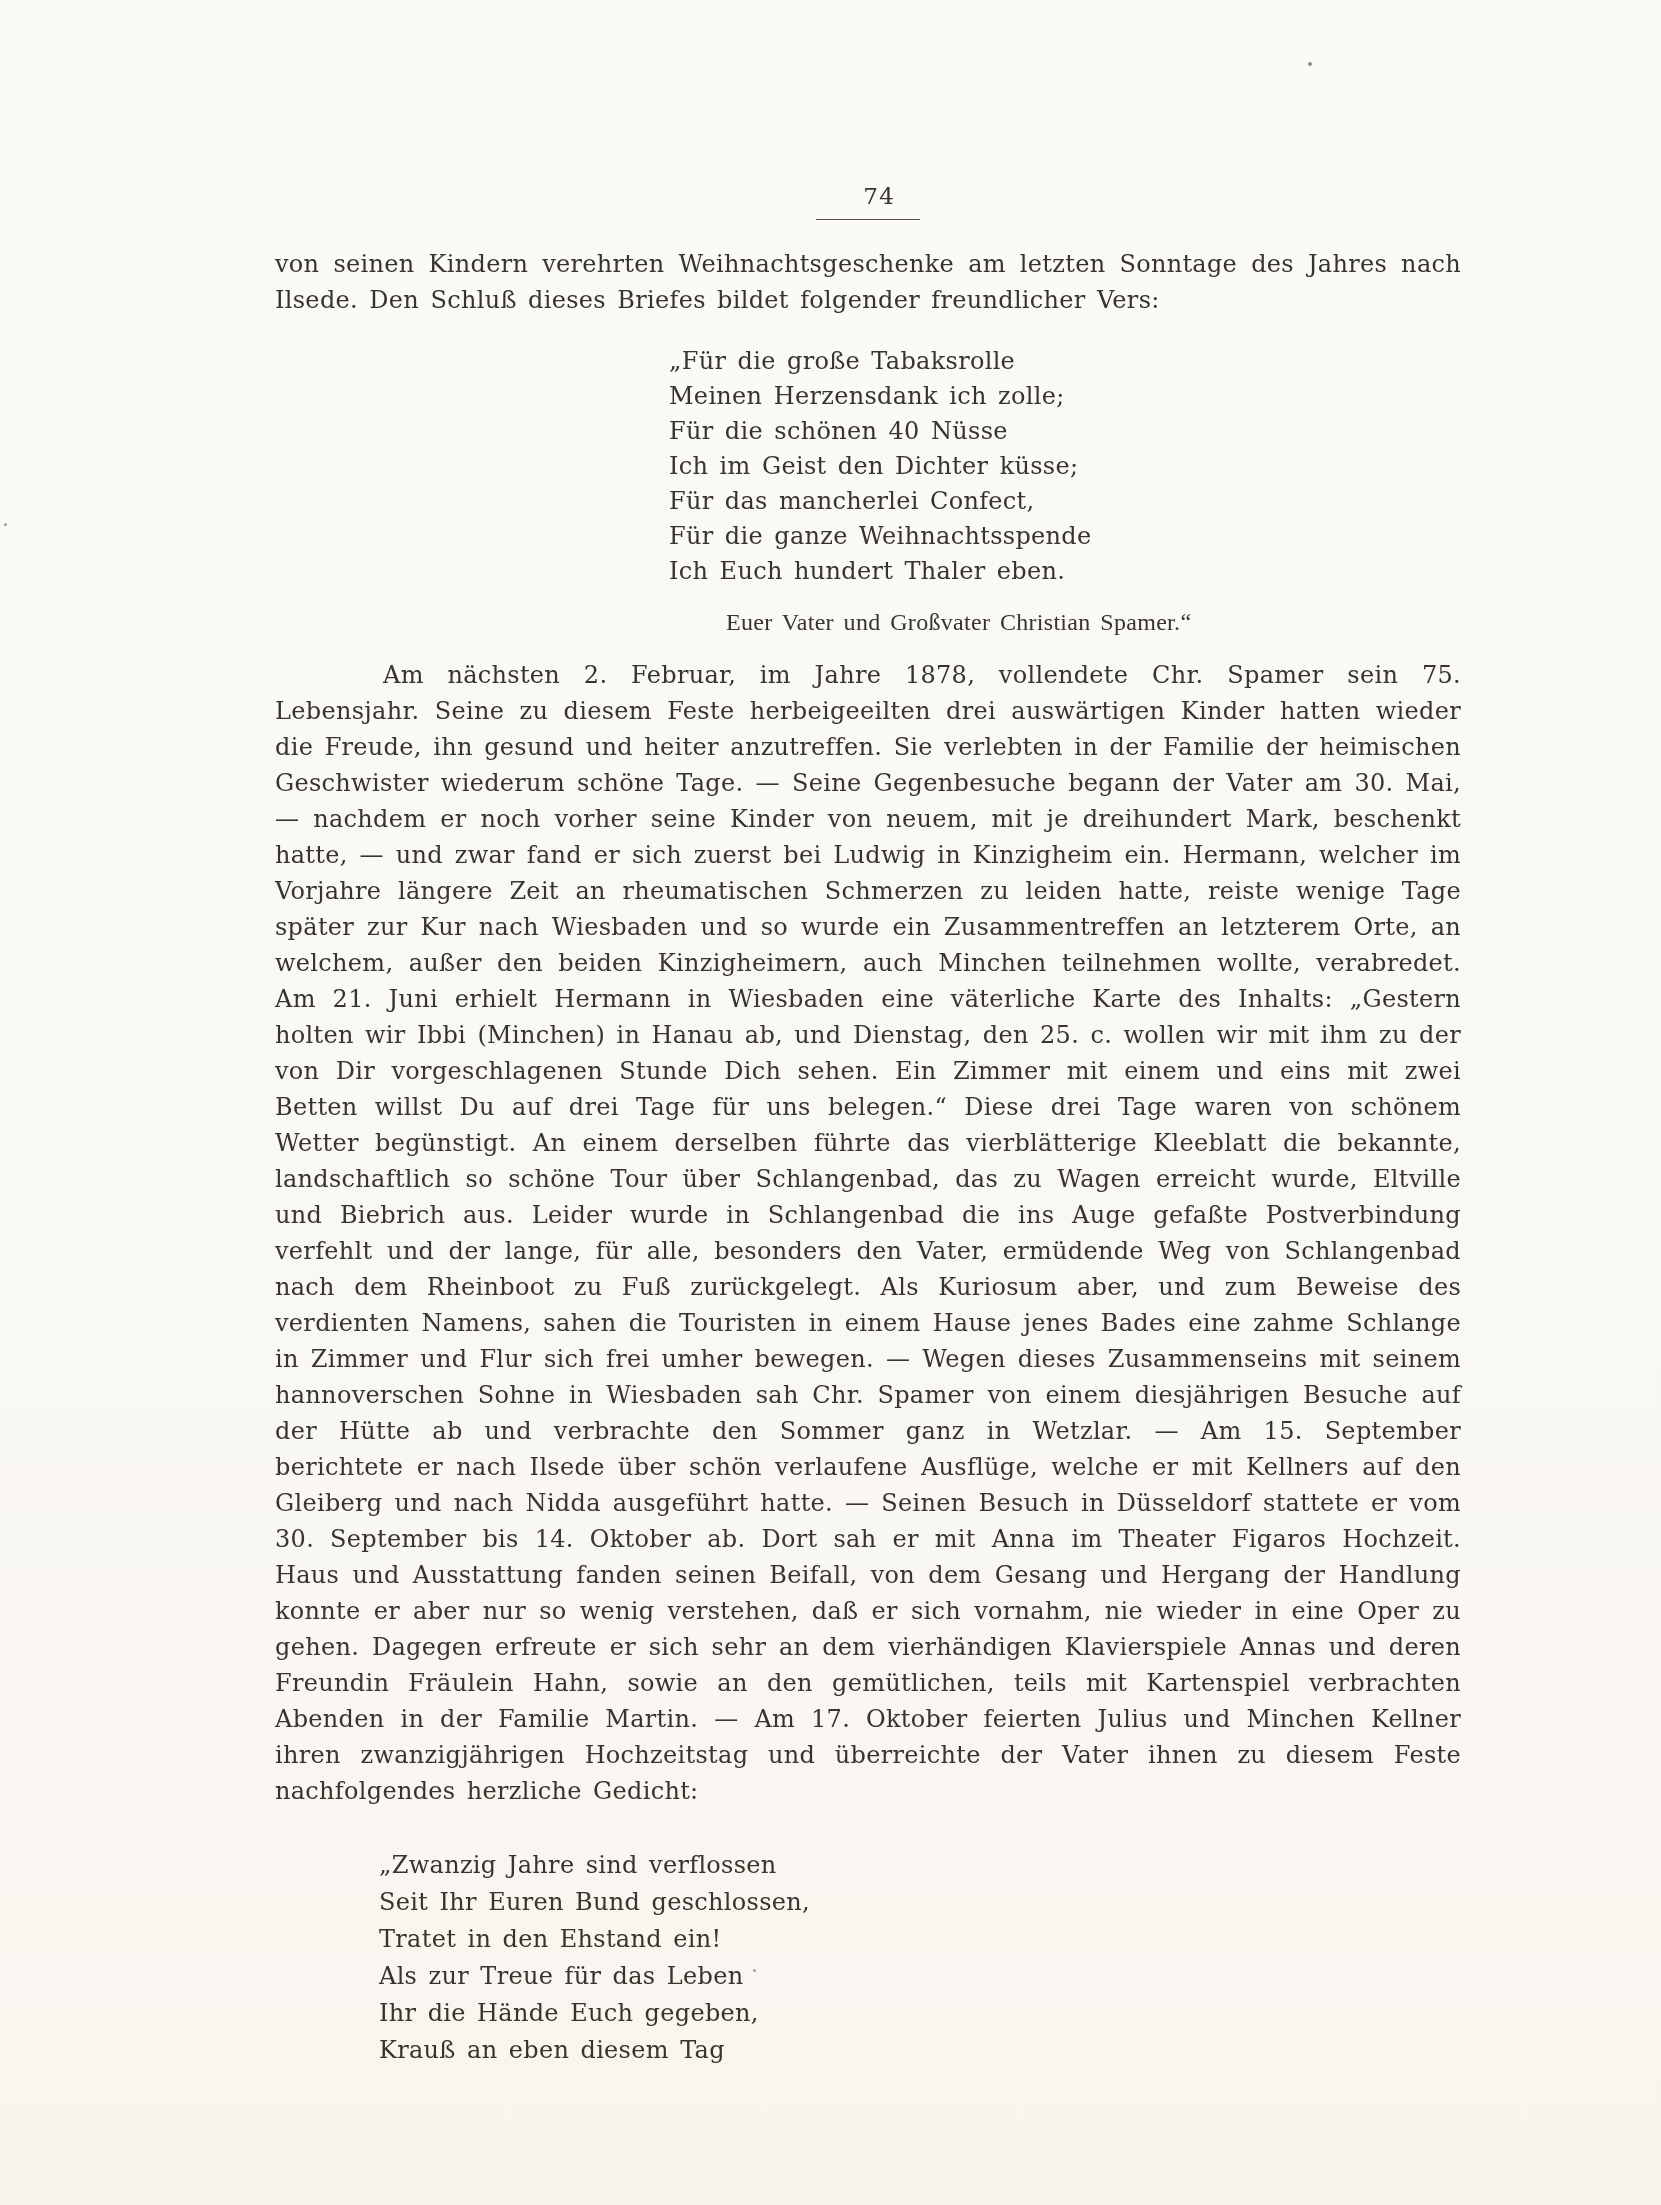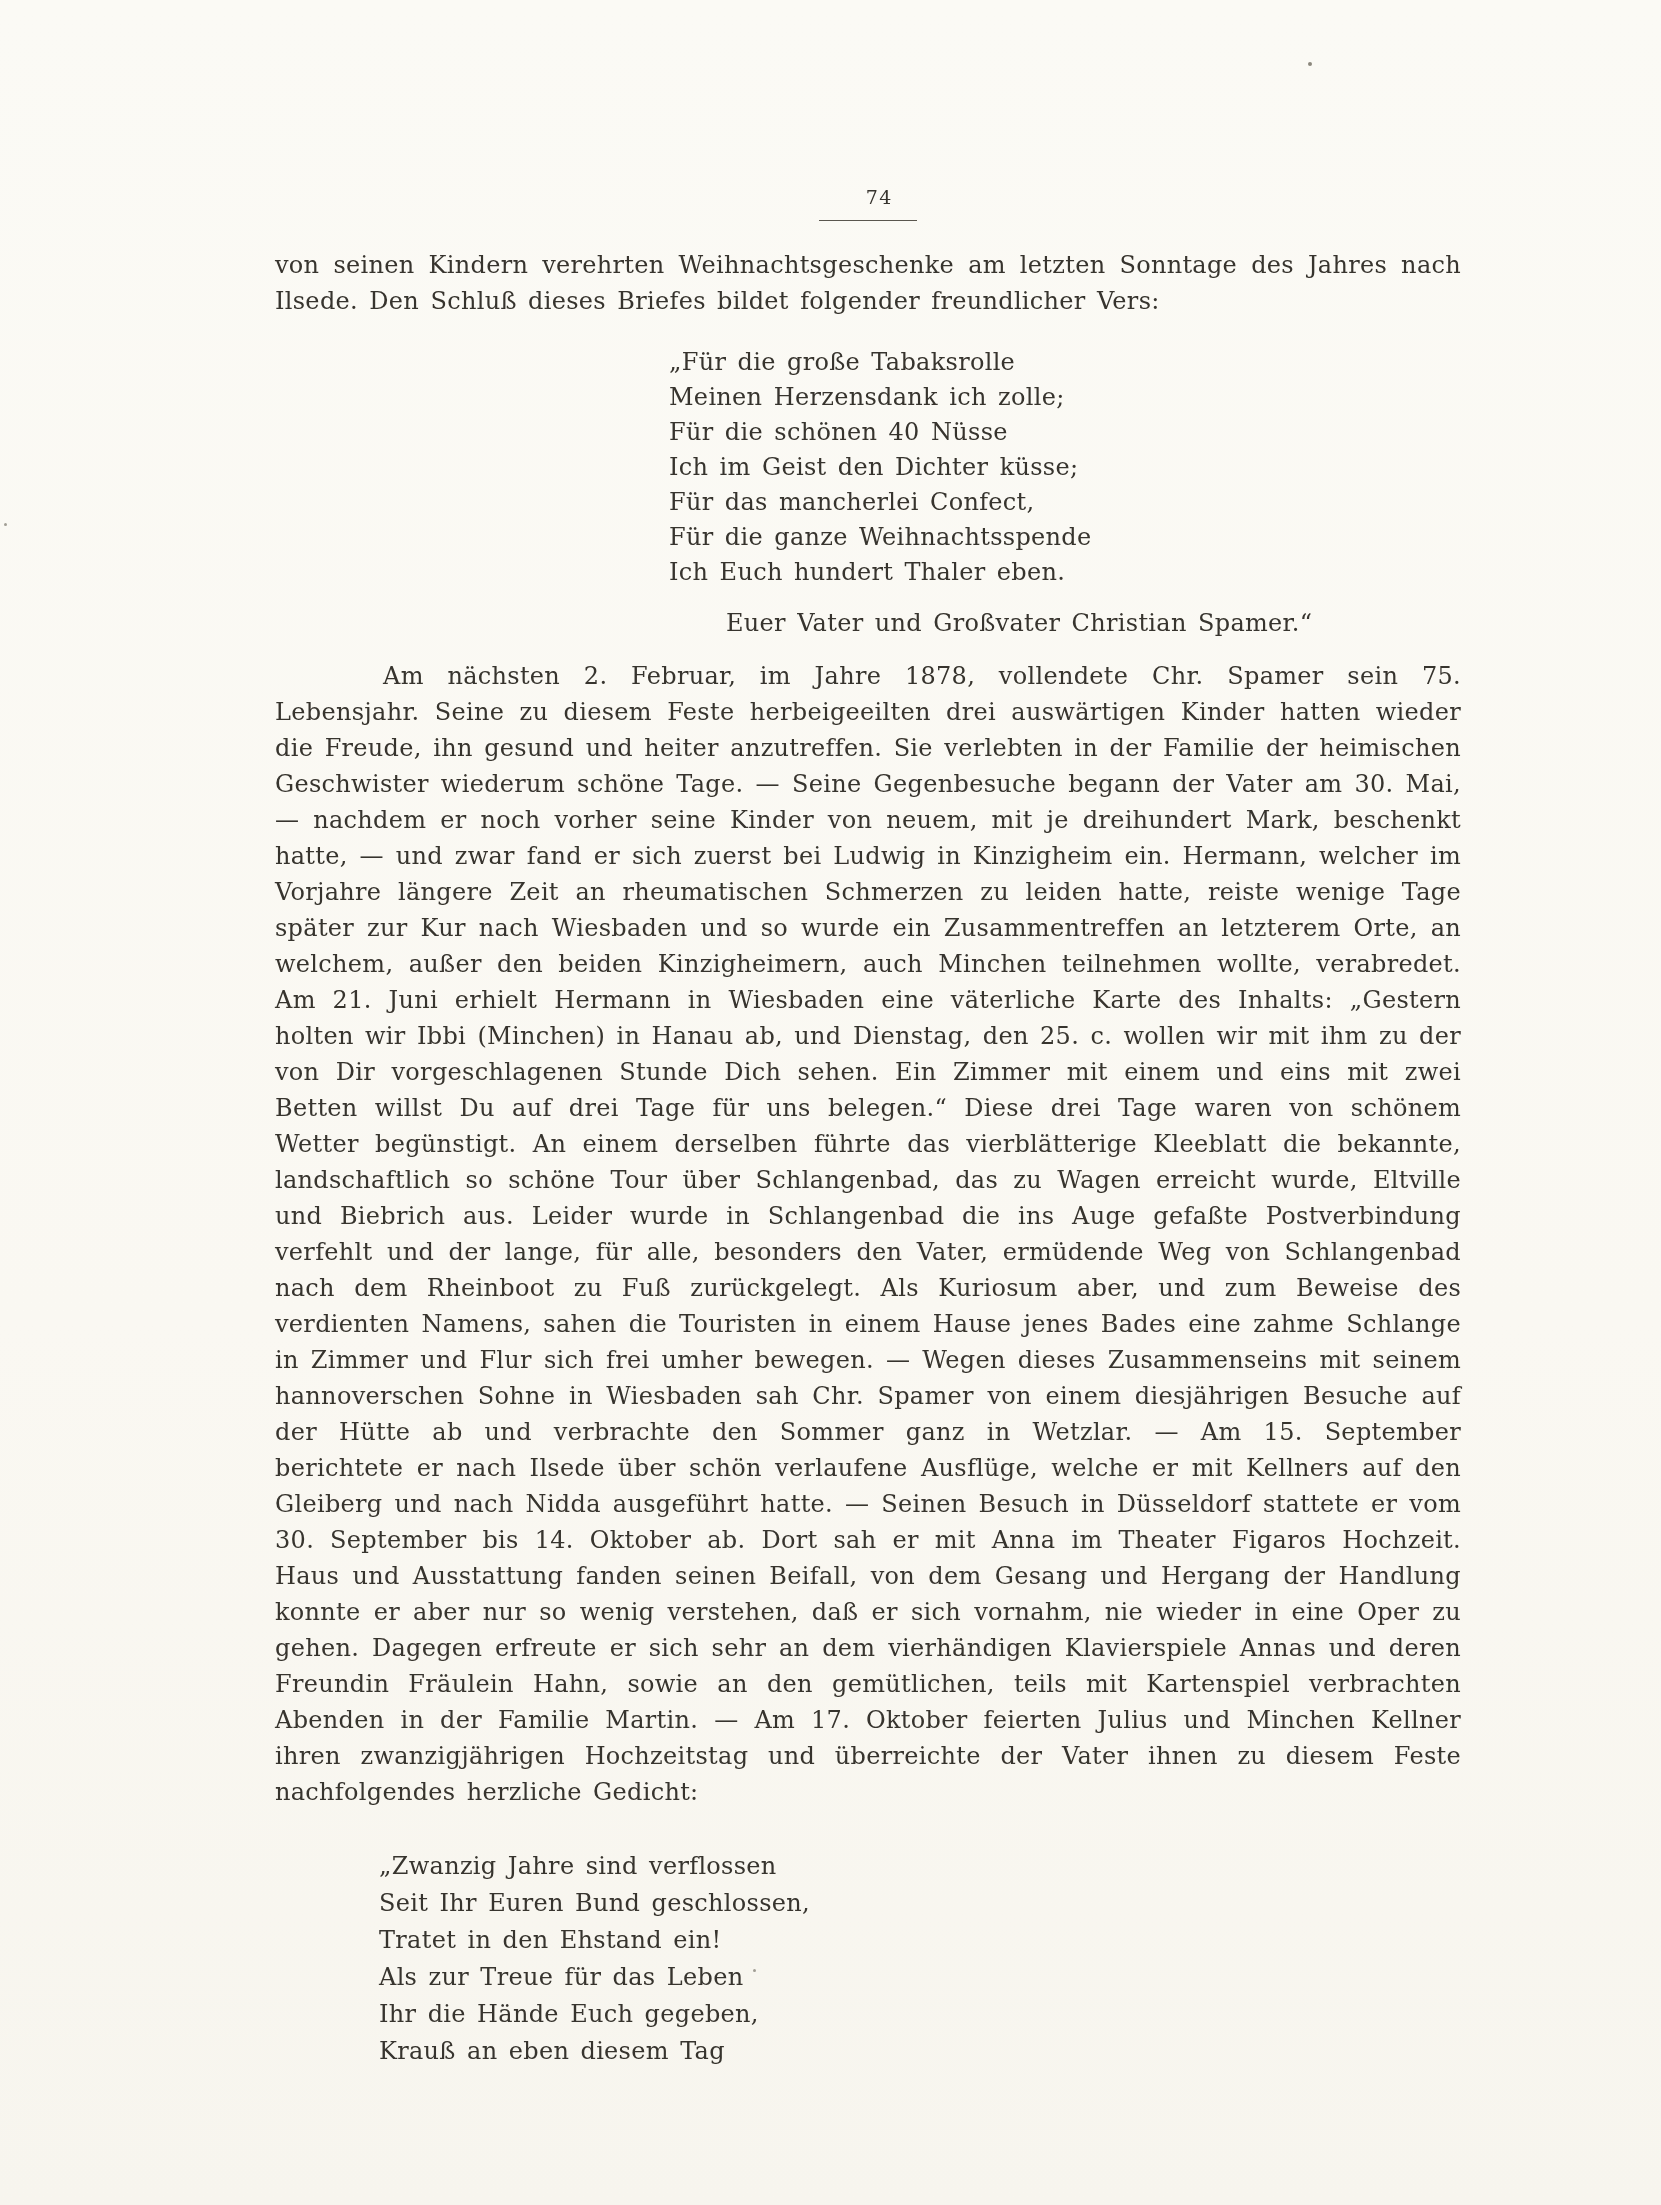--- a/index.html
+++ b/index.html
@@ -26,21 +26,21 @@
     line-height: 36px;
     letter-spacing: 0.3px;
     word-spacing: 3.4px;
   }
   .page-number-wrap {
     text-align: center;
     margin-bottom: 26px;
   }
   .page-number {
     display: inline-block;
-    font-size: 19px;
+    font-size: 23px;
     letter-spacing: 1.4px;
     padding: 0 24.4px 5.4px 47px;
     border-bottom: 1.4px solid #5a564e;
   }
   p.body-text {
     margin: 4px;
     text-align: justify;
   }
   .intro {
     margin-top: 0;
@@ -48,20 +48,21 @@
   .poem-1 {
     margin: 26px 0 0 398px;
     line-height: 35px;
   }
   .poem-line {
     white-space: nowrap;
   }
   .attribution {
     margin: 15px 0 0 455px;
     white-space: nowrap;
+    font-family: Liberation Serif, serif;
   }
   .main-paragraph {
     margin-top: 16.3px !important;
     text-indent: 108px;
   }
   .poem-2 {
     display: flex;
     margin: 38px 0 0 108px;
     line-height: 37px;
     flex-direction: column;

